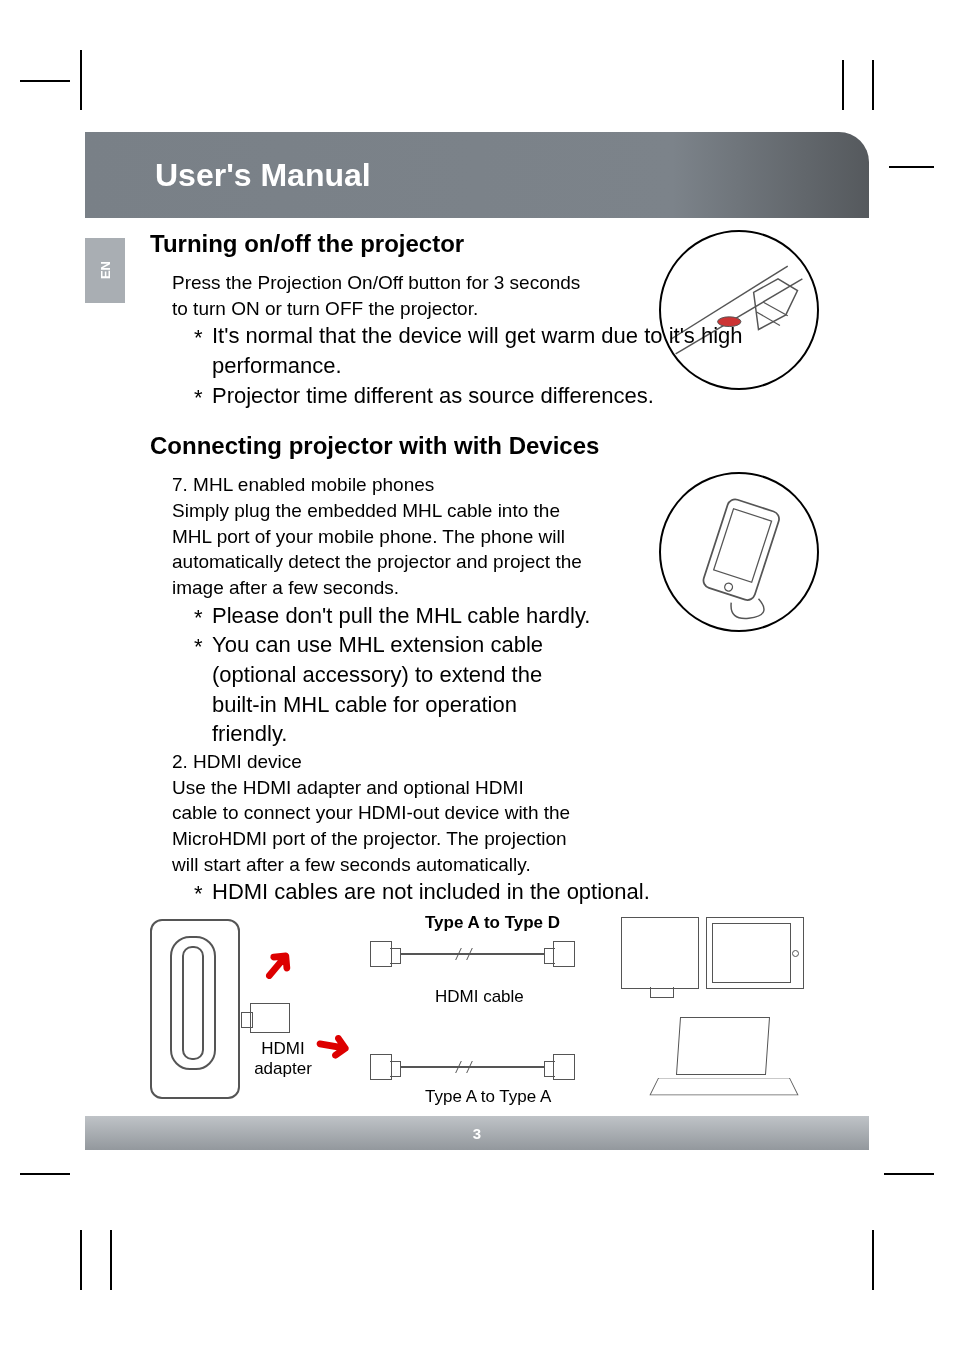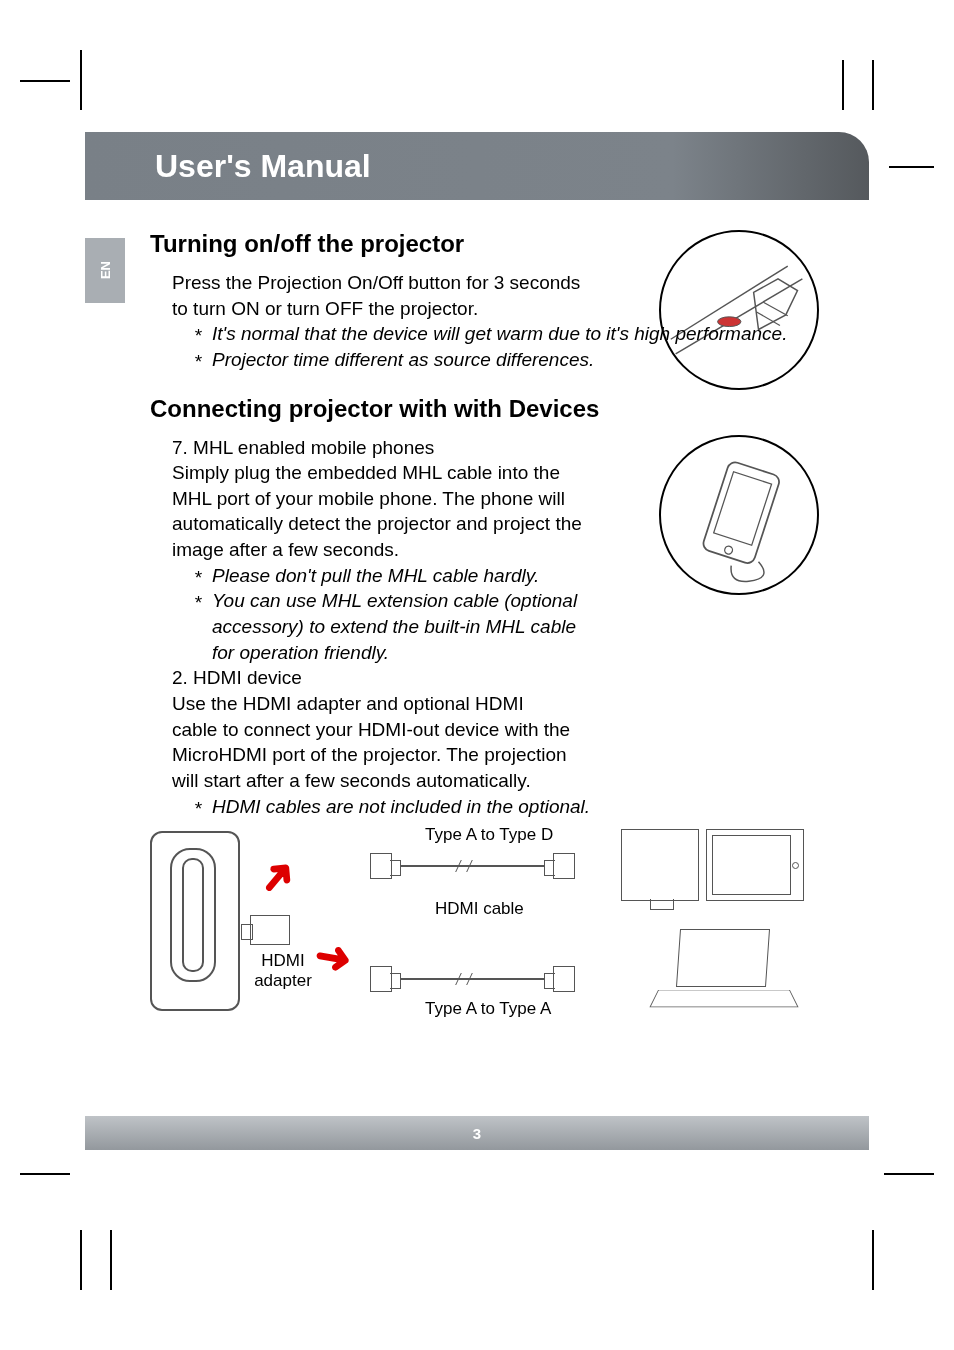--- a/index.html
+++ b/index.html
@@ -20,21 +20,21 @@
     .cm-bl-v { bottom: 60px; left: 80px; width: 2px; height: 60px; }
     .cm-bl-v2 { bottom: 60px; left: 110px; width: 2px; height: 60px; }
     .cm-br-h { bottom: 175px; right: 20px; width: 50px; height: 2px; }
     .cm-br-v { bottom: 60px; right: 80px; width: 2px; height: 60px; }
 
     .header-bar {
       position: absolute;
       top: 132px;
       left: 85px;
       right: 85px;
-      height: 68px;
+      height: 86px;
       background: linear-gradient(to right, #798087 0%, #7c838a 75%, #55595d 100%);
       border-radius: 0 30px 0 0;
       display: flex;
       align-items: center;
       padding-left: 70px;
     }
     .header-title {
       color: #fff;
       font-size: 32px;
       font-weight: bold;
@@ -71,26 +71,25 @@
     }
     .section-block { margin-bottom: 20px; position: relative; }
     .indented { margin-left: 22px; }
     .body-text {
       font-size: 19px;
       color: #000;
       line-height: 1.35;
     }
     .bullet-list { margin-left: 22px; }
     .bullet-item {
-      font-size: 19px;
+      font-size: 22px;
       color: #000;
       line-height: 1.35;
       padding-left: 18px;
       position: relative;
-      font-style: italic;
     }
     .bullet-item::before {
       content: "*";
       position: absolute;
       left: 0;
       top: 2px;
     }
     .circle-illus {
       position: absolute;
       right: -15px;
@@ -190,21 +189,21 @@
       content:""; position:absolute; left:40%; top:-5px;
       width:10px; height:12px;
       border-left:1.5px solid #555; border-right:1.5px solid #555;
       transform: skewX(-25deg);
     }
     .cable-label {
       position: absolute;
       font-size: 17px;
       text-align: center;
     }
-    .lbl-ad { left: 275px; top: -4px; }
+    .lbl-ad { left: 275px; top: -4px; font-weight: bold; }
     .lbl-hdmicable { left: 285px; top: 70px; }
     .lbl-aa { left: 275px; top: 170px; }
     .row-ad { top: 22px; }
     .row-aa { top: 135px; }
     .monitor-box {
       position: absolute;
       right: 105px; top: 0;
       width: 78px; height: 72px;
       border: 1.5px solid #555;
     }

